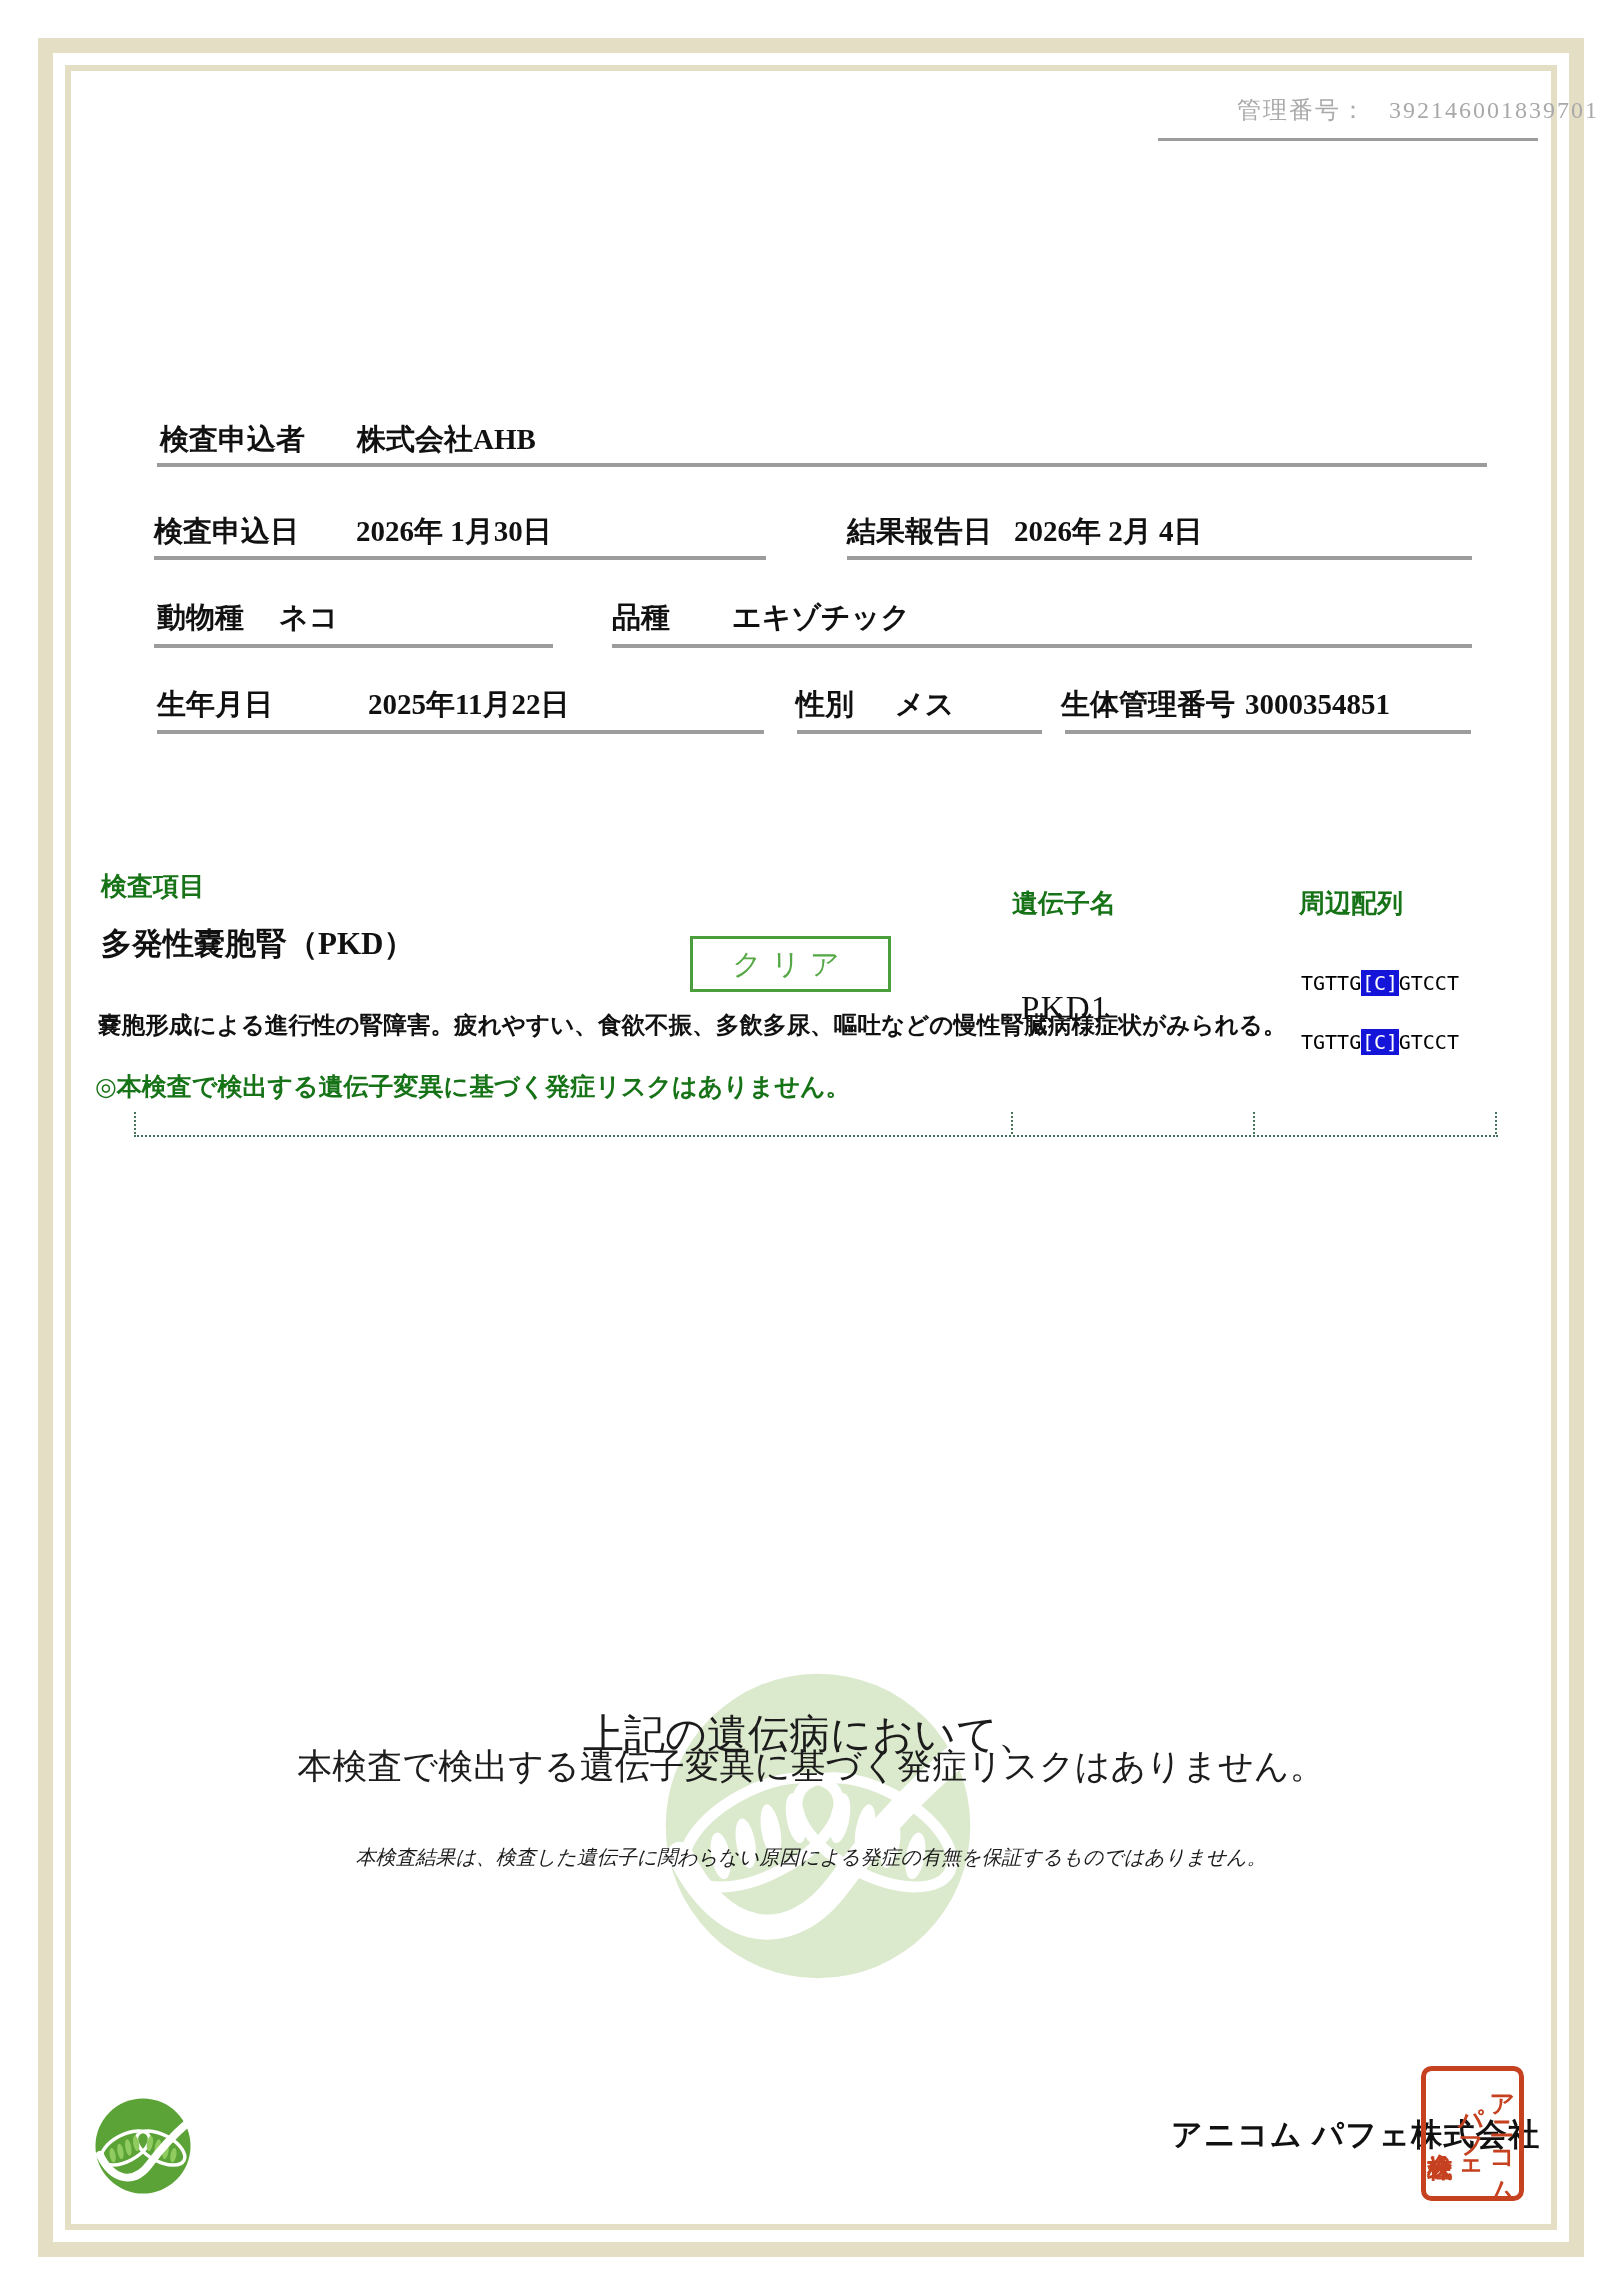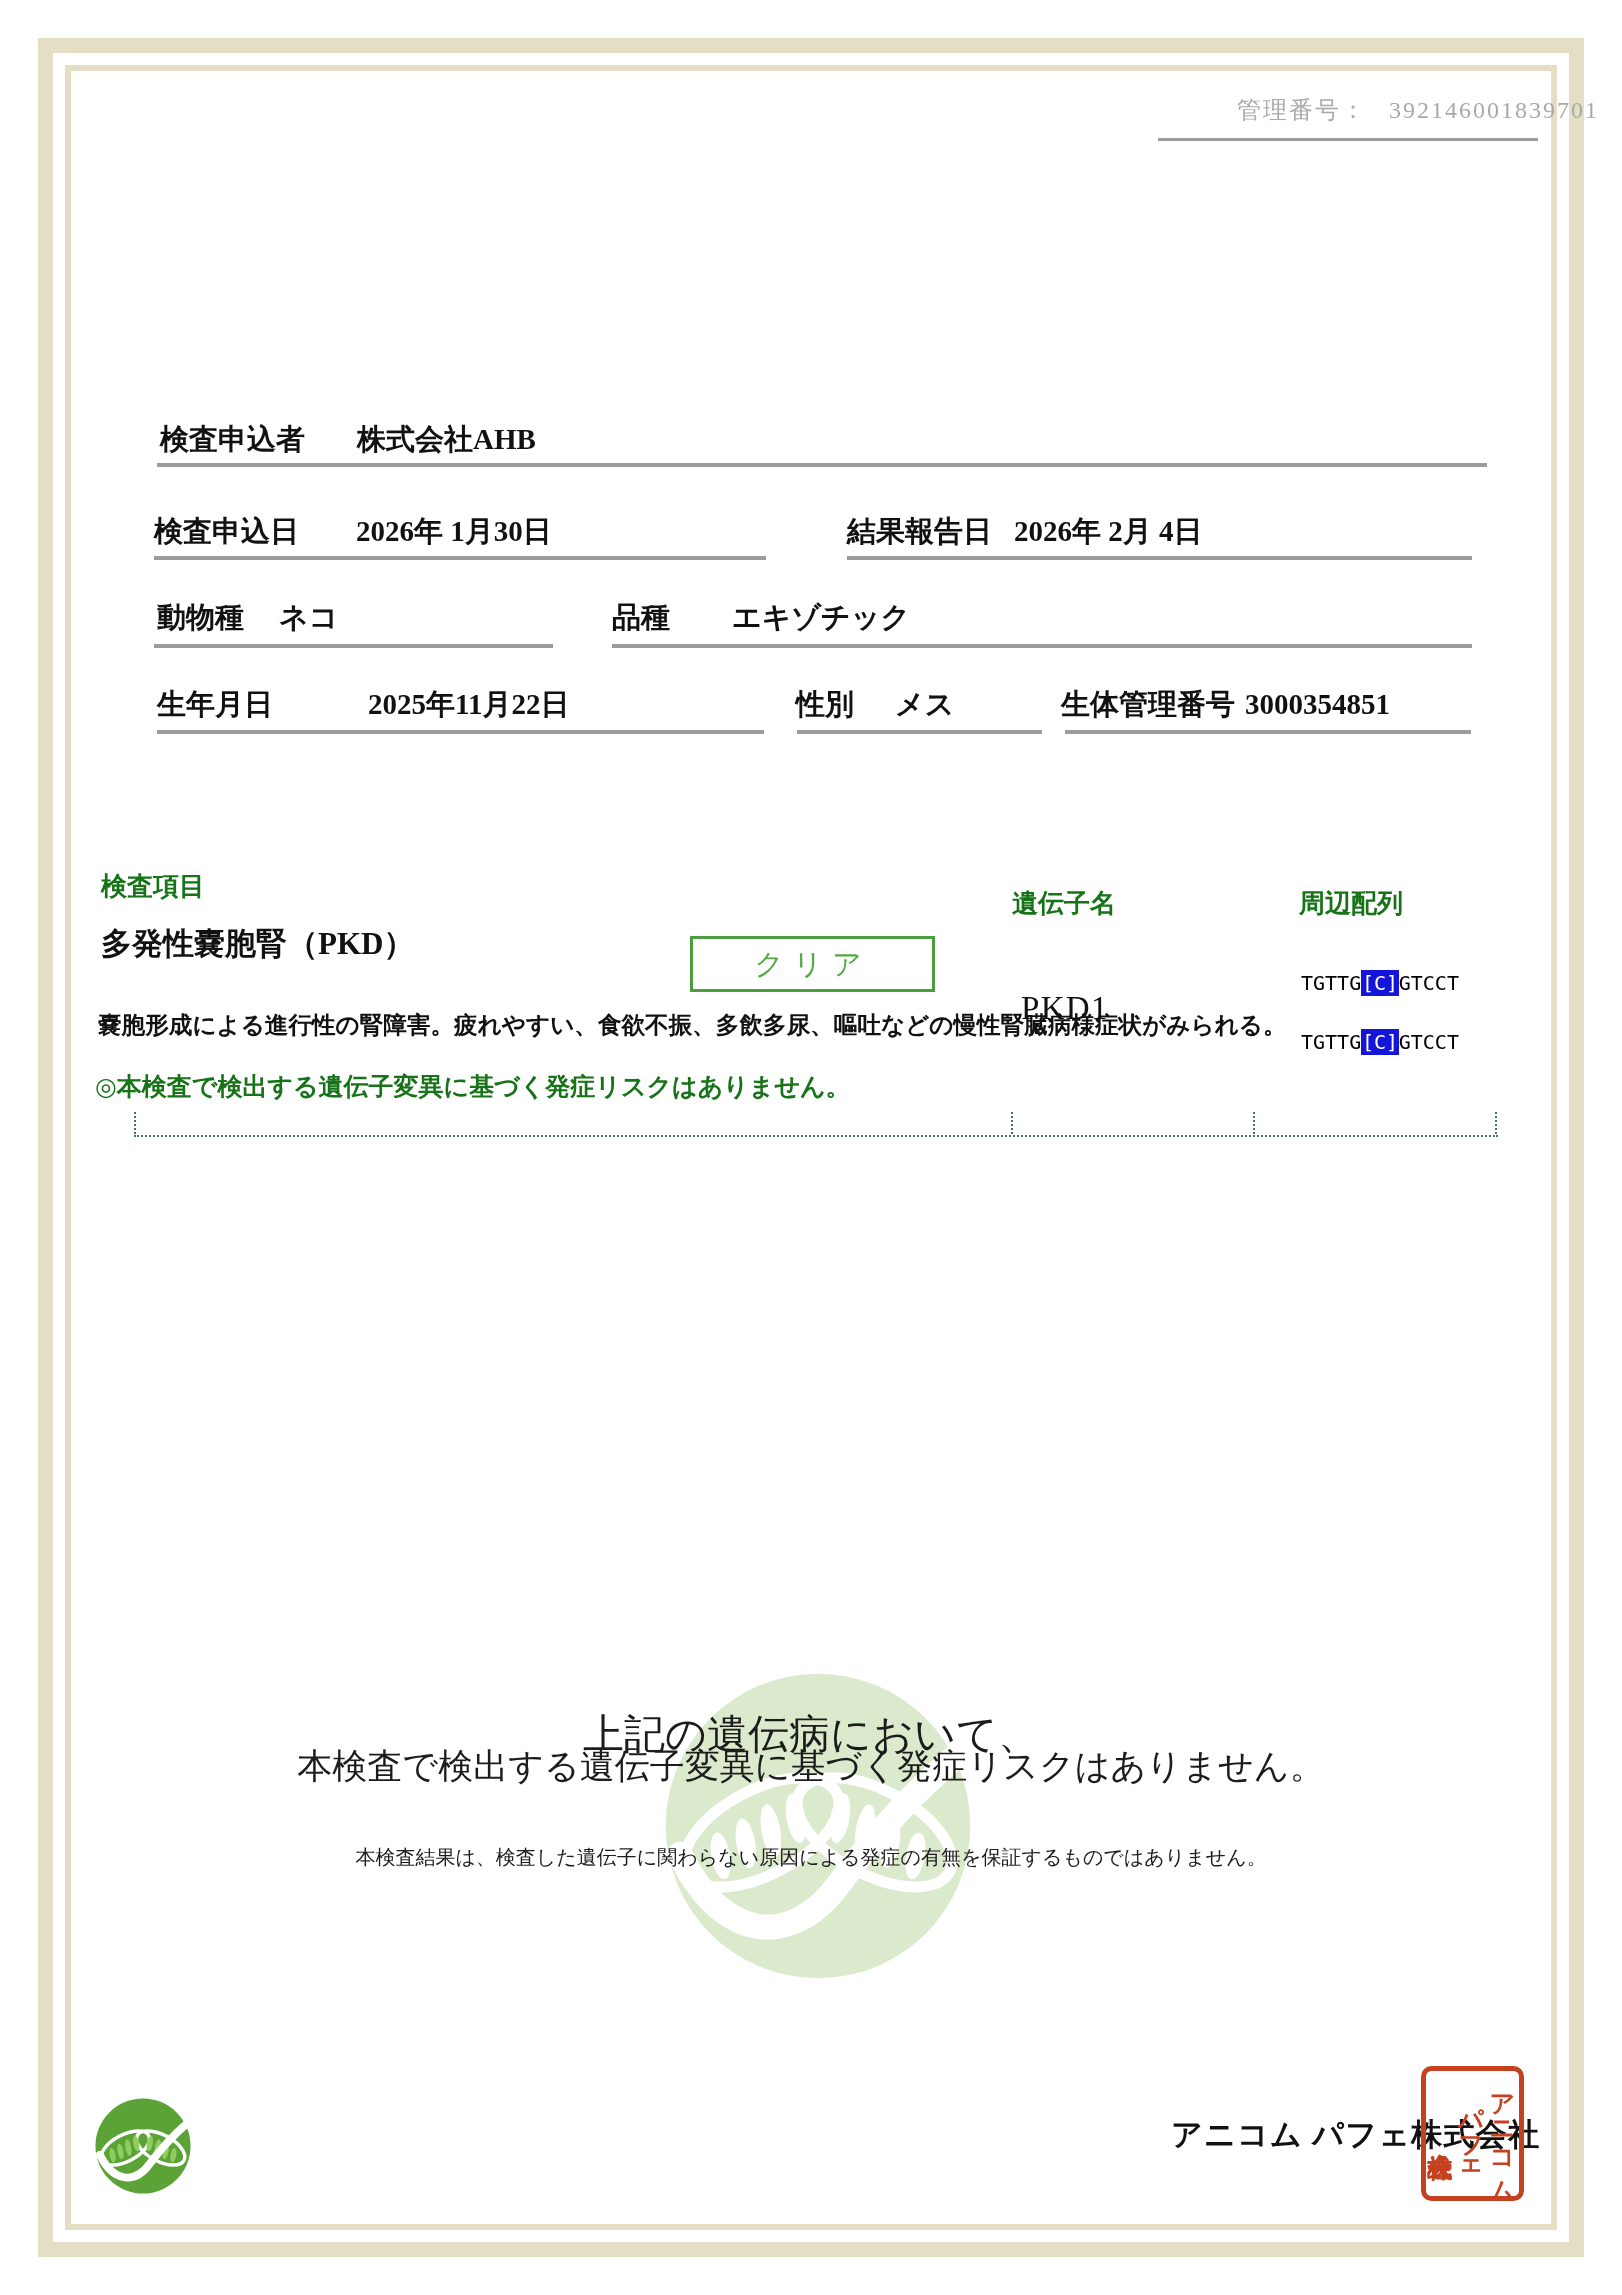--- a/index.html
+++ b/index.html
@@ -37,21 +37,21 @@
   .r4-l1{left:157px;top:690px;} .r4-v1{left:368px;top:690px;}
   .r4-l2{left:796px;top:690px;} .r4-v2{left:895px;top:690px;}
   .r4-l3{left:1061px;top:690px;} .r4-v3{left:1245px;top:690px;}
   .u4a{left:157px;top:730px;width:607px;} .u4b{left:797px;top:730px;width:245px;}
   .u4c{left:1065px;top:730px;width:406px;}
 
   
   .res-h{font-size:26px;font-weight:bold;color:#177317;}
   .rh1{left:101px;top:874px;} .rh2{left:1012px;top:891px;} .rh3{left:1299px;top:891px;}
   .test-name{left:101px;top:928px;font-size:31px;font-weight:bold;}
-  .clear-box{left:690px;top:936px;width:245px;height:56px;border:3.9px solid #4a9e3b;
+  .clear-box{left:690px;top:936px;width:201px;height:56px;border:3.9px solid #4a9e3b;
              box-sizing:border-box;display:flex;align-items:center;justify-content:center;}
   .clear-box span{font-size:29px;letter-spacing:9.2px;color:#55a845;}
   .gene-name{left:1021px;top:992px;font-size:33px;letter-spacing:1.3px;}
   .seq{font-family:"DejaVu Sans Mono","Liberation Mono",monospace;font-size:20px;color:#000;}
   .seq1{left:1301px;top:973px;} .seq2{left:1301px;top:1032px;}
   .seq .var{background:#1515d9;color:#fff;padding:0.7px 0.7px;}
 
   .desc{font-size:23.6px;font-weight:bold;}
   .d1{left:98px;top:1014px;} .d2{left:98px;top:1048px;}
   .d3{left:95px;top:1074px;font-size:25px;color:#177317;}
@@ -62,21 +62,21 @@
   .dv1{left:134px;} .dv2{left:1011px;} .dv3{left:1253px;} .dv4{left:1495px;}
 
   
   .watermark{position:absolute;left:661px;top:1669px;width:314px;height:314px;z-index:0;}
 
   
   .sum{left:0;width:1622px;text-align:center;font-family:"Liberation Sans","DejaVu Sans",sans-serif;color:#1c1c1c;}
   .s1{top:1714px;font-size:41px;}
   .s2{top:1748px;font-size:35px;}
   .s3{top:1818px;font-size:20px;}
-  .s4{top:1847px;font-size:20px;}
+  .s4{top:1847px;font-size:20px;font-style:italic;}
 
   
   .logo-mark{position:absolute;left:94px;top:2097px;width:98px;height:98px;z-index:2;}
   .wordmark{left:200px;top:2135px;font-family:"Liberation Sans","DejaVu Sans",sans-serif;
             font-size:48px;font-weight:400;color:#3a3a3a;letter-spacing:0.7px;}
   .wm-green{color:#5ba336;}
   .wm-k{color:#2f2f2f;}
   .company{left:1171px;top:2119px;font-size:31px;font-weight:bold;letter-spacing:1.3px;z-index:2;}
   .seal{position:absolute;left:1421px;top:2066px;width:103px;height:135px;z-index:3;
         border:5.9px solid #c5411f;border-radius:10.5px;box-sizing:border-box;

